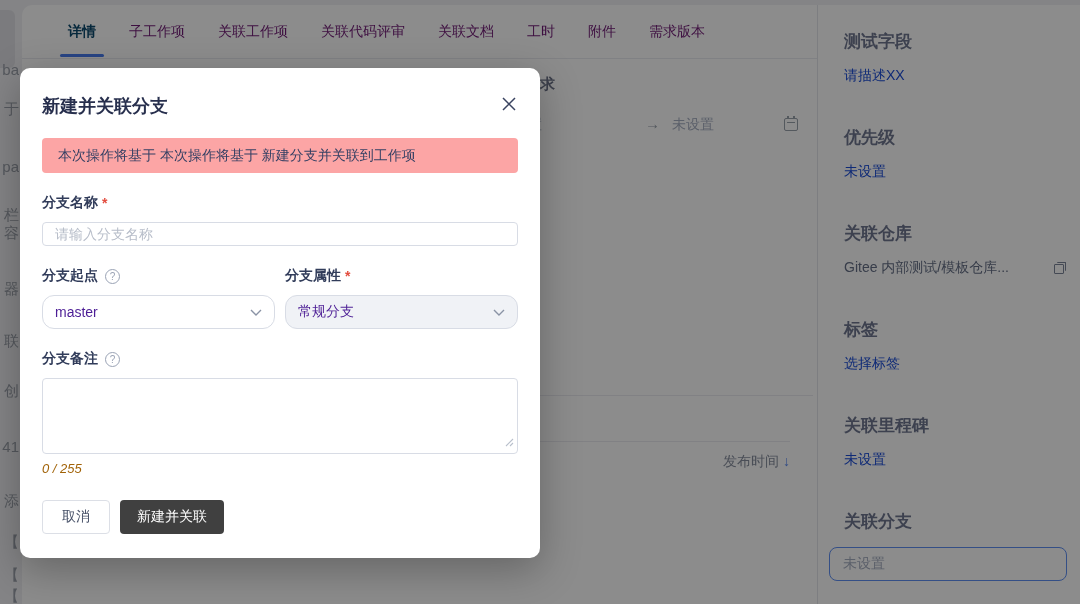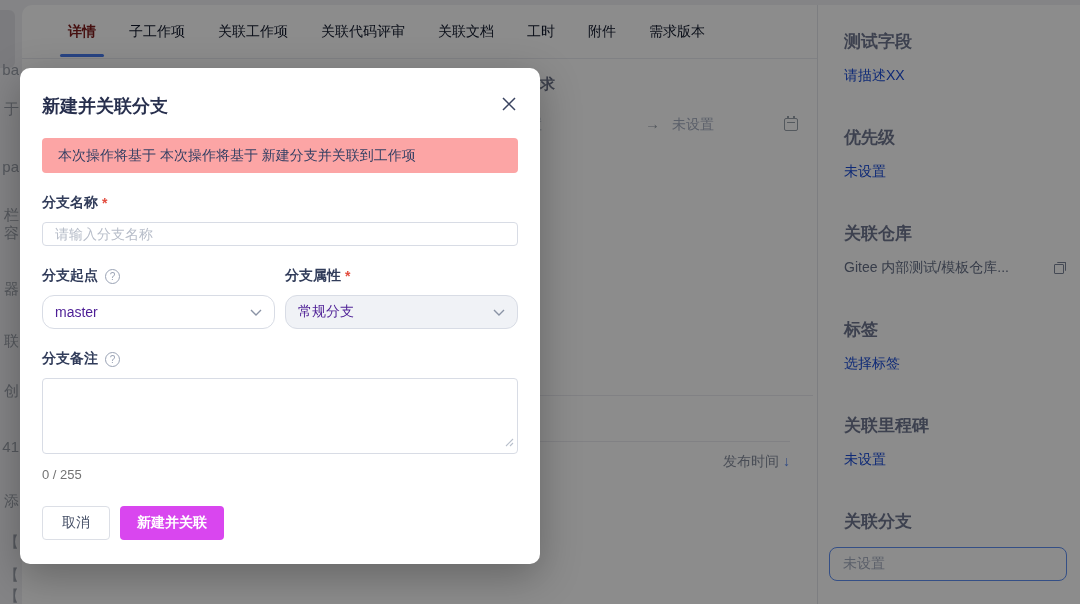--- a/index.html
+++ b/index.html
@@ -17,22 +17,22 @@
                background:#e1e1e6; border-radius:0 6px 6px 0; }
   .frag { position:absolute; left:0; width:19px; overflow:hidden; direction:rtl;
           color:#9ca1ab; font-size:15px; white-space:nowrap; line-height:17px; }
 
   .panel { position:absolute; left:22px; top:5px; right:0; bottom:0;
            background:#fff; border-radius:10px 0 0 0; display:flex; }
   .main { flex:1; position:relative; }
 
   .tabbar { display:flex; align-items:center; gap:33px; height:54px;
             padding-left:46px; border-bottom:1px solid #e9ebf0; }
-  .tab { color:#0f172a; cursor:pointer; position:relative; white-space:nowrap; }
-  .tab.active { color:#7f1d1d; font-weight:bold; }
+  .tab { color:#701a75; cursor:pointer; position:relative; white-space:nowrap; }
+  .tab.active { color:#0c4a6e; font-weight:bold; }
   .tab.active::after { content:""; position:absolute; left:-8px; right:-8px;
             bottom:-16px; height:3px; border-radius:2px; background:#4a7df0; }
 
   .section-label { position:absolute; left:503px; top:70px; font-weight:bold;
                    font-size:15px; color:#6d7489; }
   .range-row { position:absolute; top:111px; left:478px; color:#a7afc1; }
   .range-start { position:absolute; left:0; top:0; white-space:nowrap; }
   .range-arrow { position:absolute; left:145px; top:-1px; font-size:15px; color:#9aa2ac; }
   .range-end { position:absolute; left:172px; top:0; white-space:nowrap; }
   .cal { position:absolute; left:284px; top:2px; width:14px; height:13px;
@@ -87,26 +87,26 @@
   .col { flex:1; }
   .sel { margin-top:10px; height:34px; border:1px solid #d8dce5; border-radius:12px;
          display:flex; align-items:center; justify-content:space-between;
          padding:8px 12px; color:#4c1d95; cursor:pointer; background:#fff; }
   .sel.gray { background:#f0f2f6; }
   .ta-wrap { position:relative; margin-top:10px; }
   .t-area { width:100%; height:76px; border:1px solid #d8dce5; border-radius:4px;
           padding:8px 12px; font-size:14px; color:#2b3852; resize:none; outline:none;
           font-family:"Liberation Sans","DejaVu Sans",sans-serif; display:block; }
   .resize-h { position:absolute; right:4px; bottom:4px; cursor:nwse-resize; display:block; }
-  .counter { margin-top:13px; color:#737373; font-size:13px; }
+  .counter { margin-top:7px; color:#a16207; font-size:13px;font-style:italic; }
   .m-btns { margin-top:24px; display:flex; justify-content:flex-start; gap:10px; }
   .btn { height:34px; border-radius:4px; font-size:14px; cursor:pointer;
          font-family:inherit; }
   .btn-cancel { background:#fff; border:1px solid #dcdfe6; color:#454f66; padding:0 19px; }
-  .btn-primary { background:#d946ef; border:none; color:#fff; padding:0 17px; font-weight:bold; }
+  .btn-primary { background:#404040; border:none; color:#fff; padding:0 17px; font-weight:normal; }
 </style>
 </head>
 <body>
 
 <div class="left-strip">
   <div class="left-card"></div>
   <span class="frag" style="top:61px">ba</span>
   <span class="frag" style="top:100px">于</span>
   <span class="frag" style="top:158px">pa</span>
   <span class="frag" style="top:206px">栏</span>

